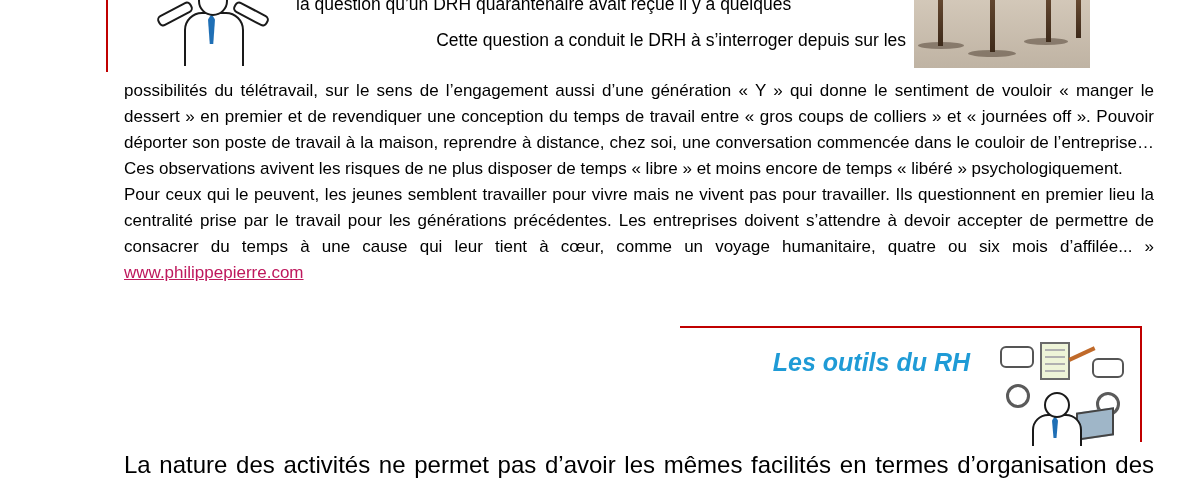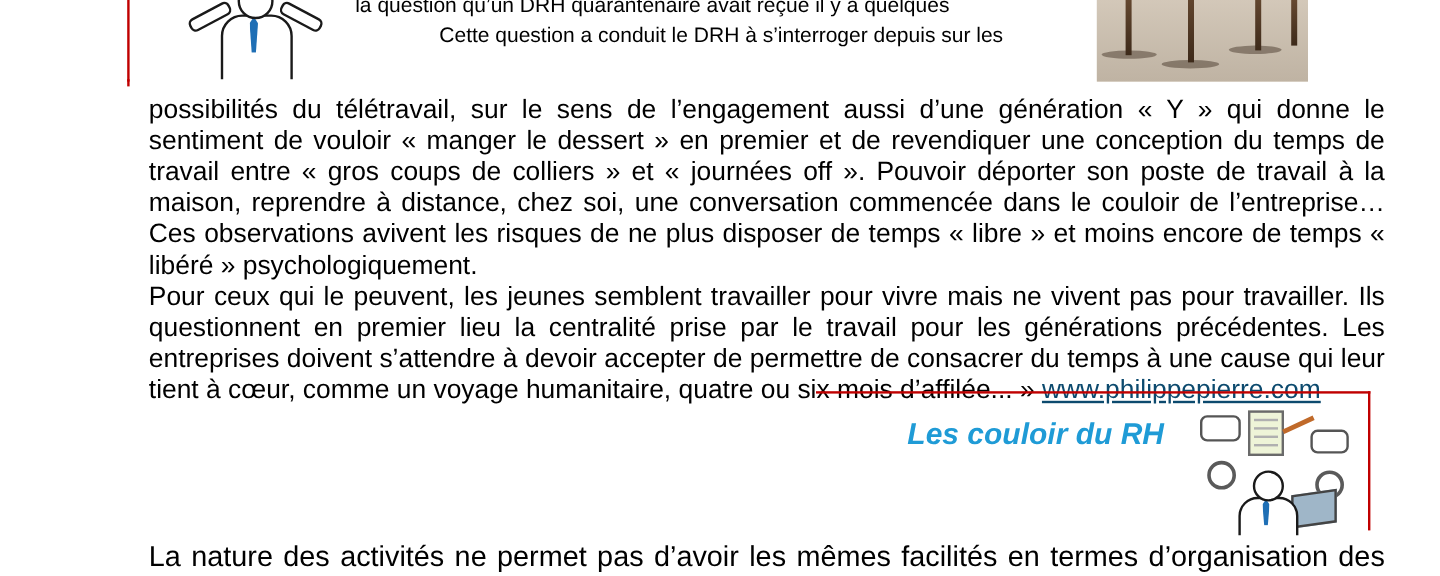--- a/index.html
+++ b/index.html
@@ -42,21 +42,22 @@
     width: 610px;
     font-size: 17.5px;
     line-height: 25px;
     text-align: justify;
     text-justify: inter-word;
   }
   .top-block p {
     margin: 0;
   }
   .top-block .line-c {
-    text-align: center;
+    text-align: right;
+    margin-top: 11px;
   }
 
   
   .illus-left {
     position: absolute;
     left: 126px;
     top: -62px;
     width: 160px;
     height: 128px;
     overflow: hidden;
@@ -140,28 +141,28 @@
     background: rgba(60,45,30,0.45);
     border-radius: 50%;
   }
 
   
   .body-block {
     position: absolute;
     left: 124px;
     top: 78px;
     width: 1030px;
-    font-size: 22px;
+    font-size: 17px;
     line-height: 26px;
     text-align: justify;
     text-justify: inter-word;
   }
   .body-block p { margin: 0; }
   .link {
-    color: #0c4a6e;
+    color: #be185d;
     text-decoration: underline;
   }
 
   
   .outils-frame-top {
     position: absolute;
     left: 680px;
     top: 326px;
     width: 462px;
     height: 2px;
@@ -322,21 +323,21 @@
 
 <div class="body-block">
   <p>possibilités du télétravail, sur le sens de l’engagement aussi d’une génération « Y » qui donne le sentiment de vouloir « manger le dessert » en premier et de revendiquer une conception du temps de travail entre « gros coups de colliers » et « journées off ». Pouvoir déporter son poste de travail à la maison, reprendre à distance, chez soi, une conversation commencée dans le couloir de l’entreprise… Ces observations avivent les risques de ne plus disposer de temps « libre » et moins encore de temps « libéré » psychologiquement.</p>
   <p><span>Pour ceux qui le peuvent, les jeunes semblent travailler pour vivre mais ne vivent pas pour travailler. Ils questionnent en premier lieu la centralité prise par le travail pour les générations précédentes. Les entreprises doivent s’attendre à devoir accepter de permettre de consacrer du temps à une cause qui leur tient à cœur, comme un voyage humanitaire, quatre ou six mois d’affilée... » </span><a class="link" href="#">www.philippepierre.com</a></p>
 </div>
 
 <div class="outils-frame-top"></div>
 <div class="outils-frame-right"></div>
 
 <div class="outils-title">
-  <div>Les couloir du RH</div>
+  <div>Les outils du RH</div>
 </div>
 
 <div class="illus-tools">
   <div class="tl-note">
       <b></b>
       <b></b>
       <b></b>
       <b></b>
     </div>
   <div class="tl-pen" style="left:72px;top:16px;"></div>

